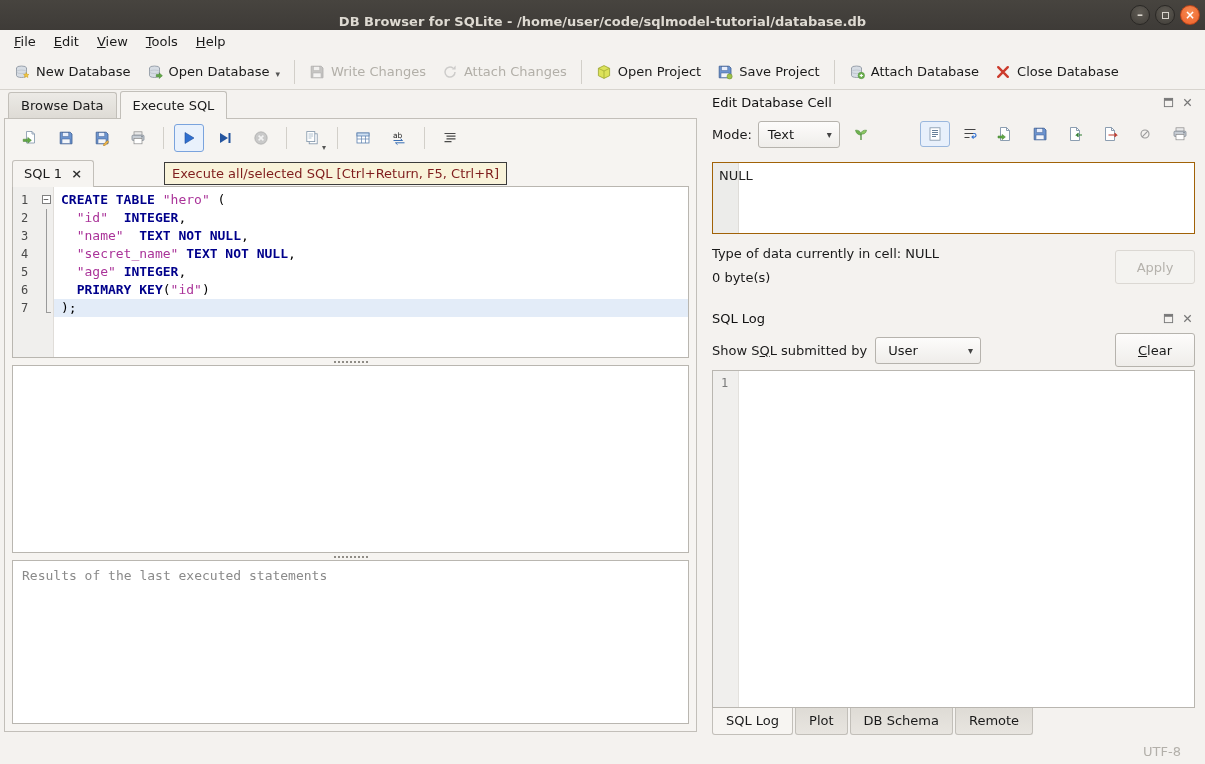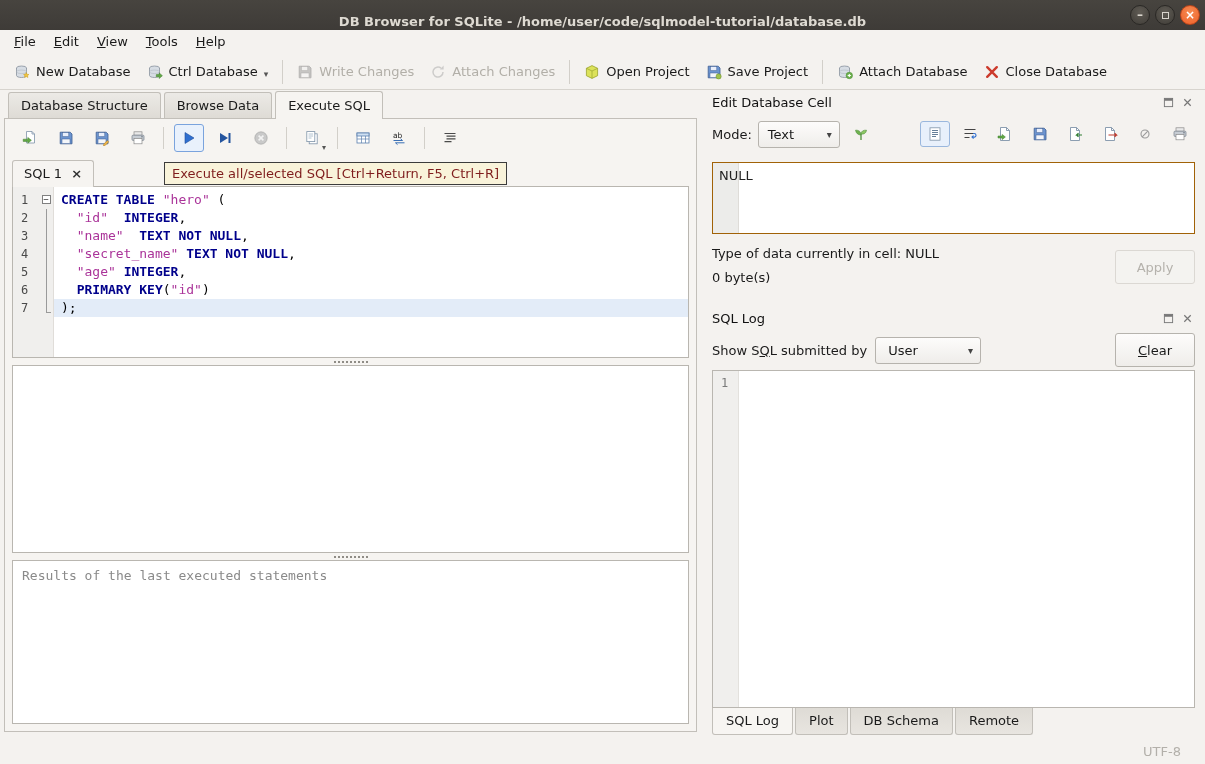--- a/index.html
+++ b/index.html
@@ -130,21 +130,21 @@
       </div>
       <div class="tb-btn">
         <span class="ic">
           <svg viewBox="0 0 16 16">
             <ellipse cx="7.5" cy="4" rx="5" ry="2" fill="#d7dde4" stroke="#88919c" stroke-width=".8"></ellipse>
             <path d="M2.5 4v7.5c0 1.1 2.2 2 5 2s5-.9 5-2V4" fill="#d7dde4" stroke="#88919c" stroke-width=".8"></path>
             <ellipse cx="7.5" cy="7.8" rx="5" ry="1.8" fill="none" stroke="#aab2bc" stroke-width=".5"></ellipse>
             <path d="M9.3 10.6h2.9V8.9l3.2 2.8-3.2 2.8v-1.7H9.3z" fill="#61a846" stroke="#3f7d2c" stroke-width=".5"></path>
           </svg>
         </span>
-        <span class="tb-label">Ctrl Database</span>
+        <span class="tb-label">Open Database</span>
         <span class="dd-arrow">▾</span>
       </div>
       <div class="tb-sep"></div>
       <div class="tb-btn disabled">
         <span class="ic">
           <svg viewBox="0 0 16 16">
             <path d="M2.2 2.2h10L14 4v9.8H2.2z" fill="#6b93cf" stroke="#3c5d92" stroke-width=".8"></path>
             <rect x="4.4" y="2.6" width="6.4" height="4" fill="#e8eefb" stroke="#3c5d92" stroke-width=".5"></rect>
             <rect x="4" y="9" width="8" height="4.6" fill="#f4f6fa" stroke="#3c5d92" stroke-width=".5"></rect>
           </svg>
@@ -199,21 +199,20 @@
           <svg viewBox="0 0 16 16">
             <path d="M3.2 3.2l9.6 9.6M12.8 3.2l-9.6 9.6" stroke="#cc3b2c" stroke-width="2.4" stroke-linecap="round"></path>
           </svg>
         </span>
         <span class="tb-label">Close Database</span>
       </div>
     </div>
 
   <div class="left-area">
     <div class="main-tabbar">
-        <div class="tab">Database Structure</div>
         <div class="tab">Browse Data</div>
         <div class="tab active">Execute SQL</div>
       </div>
     <div class="tab-pane">
       <div class="sql-toolbar">
           <div class="sicon">
             <span class="ic">
               <svg viewBox="0 0 16 16">
                 <path d="M4.5 1.5h5.5l2.5 2.5v9H4.5z" fill="#fff" stroke="#7f93a8" stroke-width=".8"></path>
                 <path d="M10 1.5V4h2.5" fill="none" stroke="#7f93a8" stroke-width=".8"></path>

